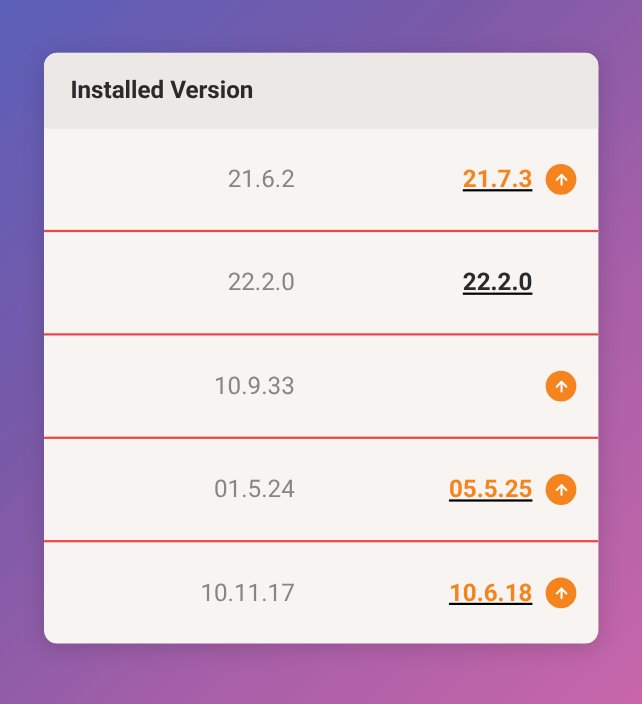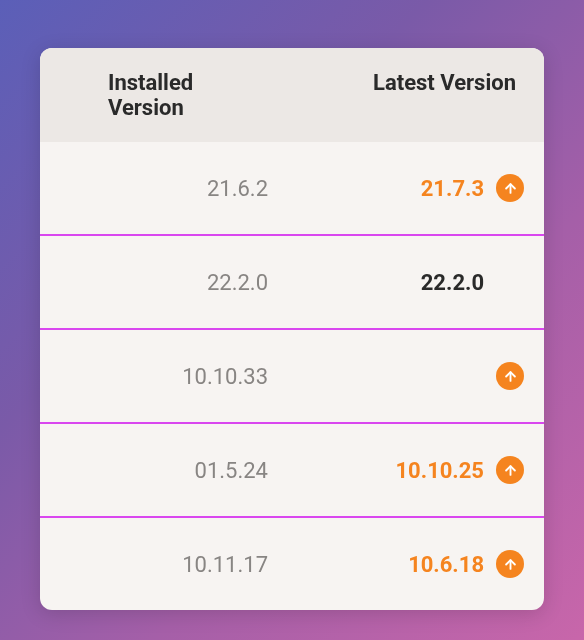--- a/index.html
+++ b/index.html
@@ -26,56 +26,56 @@
     }
     .header-row {
       display: flex;
       background: #ece8e5;
       padding: 22px 0;
     }
     .col {
       flex: 1;
       text-align: right;
       padding: 0 28px;
-      margin-left: 44px;
     }
     .col:first-child {
       text-align: left;
       padding-left: 24px;
     }
     .header-row .col {
       font-weight: 700;
       font-size: 22px;
       color: #2a2a2a;
     }
     .data-row {
       display: flex;
       align-items: center;
       padding: 32px 0;
-      border-top: 2px solid #d946ef;
+      border-top: 2px solid #ef4444;
     }
     .data-row:first-of-type {
       border-top: none;
       justify-content: flex-end;
     }
     .installed-val {
       flex: 1;
       text-align: right;
       padding-right: 28px;
       font-size: 22px;
       color: #888583;
       font-weight: 400;
     }
     .latest-cell {
       flex: 1;
       display: flex;
       align-items: center;
       justify-content: flex-end;
       padding-right: 20px;
       gap: 12px;
+      text-decoration: underline;
     }
     .latest-val {
       font-size: 22px;
       font-weight: 700;
     }
     .latest-val.update {
       color: #f5841f;
     }
     .latest-val.same {
       color: #2a2a2a;
@@ -99,21 +99,20 @@
       height: 28px;
       flex-shrink: 0;
     }
   </style>
 </head>
 <body>
 
 <div class="card">
   <div class="header-row">
     <div class="col">Installed Version</div>
-    <div class="col">Latest Version</div>
   </div>
   <div id="rows">
       <div class="data-row">
         <div class="installed-val">21.6.2</div>
         <div class="latest-cell">
           <span class="latest-val update">21.7.3</span>
           <span class="update-icon">
             <svg viewBox="0 0 24 24" fill="none" stroke="white" stroke-width="3" stroke-linecap="round" stroke-linejoin="round">
               <path d="M12 19V5"></path>
               <path d="M5 12l7-7 7 7"></path>
@@ -122,34 +121,34 @@
         </div>
       </div>
       <div class="data-row">
         <div class="installed-val">22.2.0</div>
         <div class="latest-cell">
           <span class="latest-val same">22.2.0</span>
           <span class="icon-spacer"></span>
         </div>
       </div>
       <div class="data-row">
-        <div class="installed-val">10.10.33</div>
+        <div class="installed-val">10.9.33</div>
         <div class="latest-cell">
           <span class="update-icon">
             <svg viewBox="0 0 24 24" fill="none" stroke="white" stroke-width="3" stroke-linecap="round" stroke-linejoin="round">
               <path d="M12 19V5"></path>
               <path d="M5 12l7-7 7 7"></path>
             </svg>
           </span>
         </div>
       </div>
       <div class="data-row">
         <div class="installed-val">01.5.24</div>
         <div class="latest-cell">
-          <span class="latest-val update">10.10.25</span>
+          <span class="latest-val update">05.5.25</span>
           <span class="update-icon">
             <svg viewBox="0 0 24 24" fill="none" stroke="white" stroke-width="3" stroke-linecap="round" stroke-linejoin="round">
               <path d="M12 19V5"></path>
               <path d="M5 12l7-7 7 7"></path>
             </svg>
           </span>
         </div>
       </div>
       <div class="data-row">
         <div class="installed-val">10.11.17</div>

